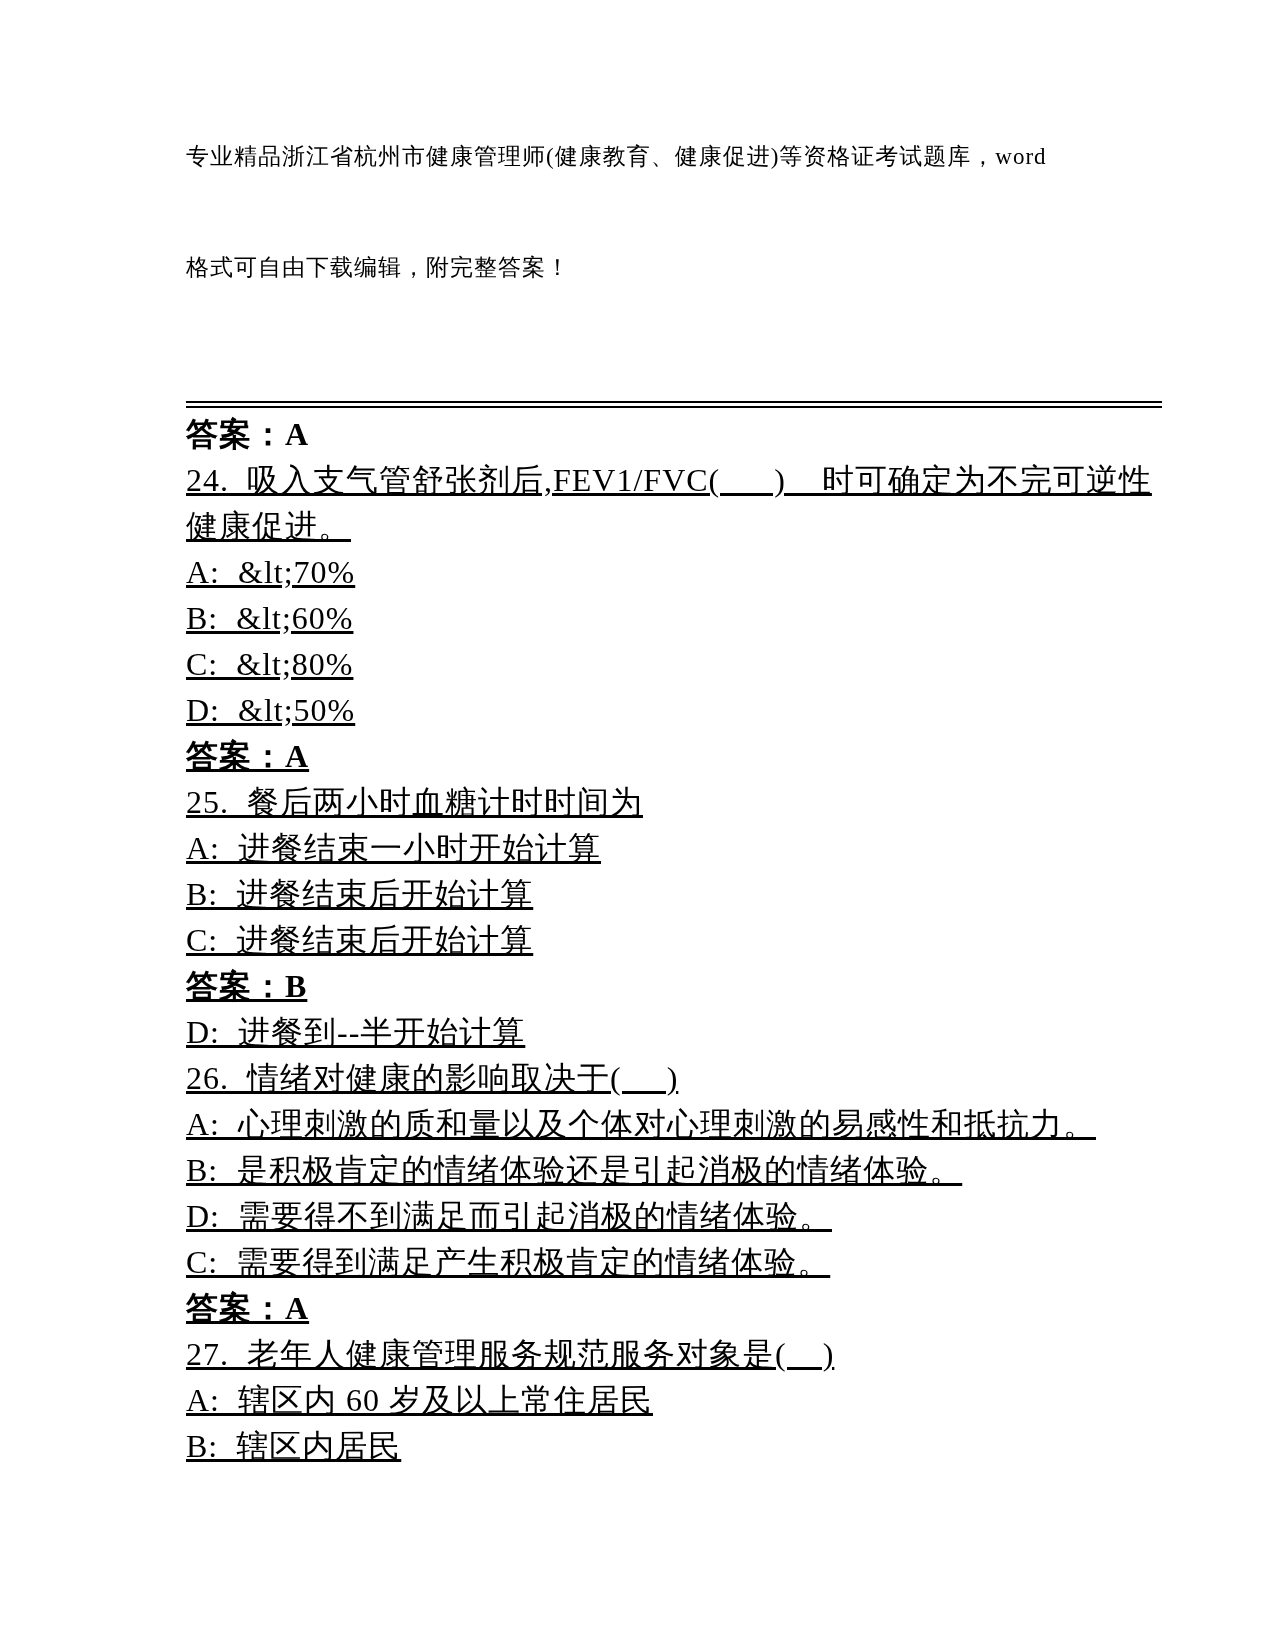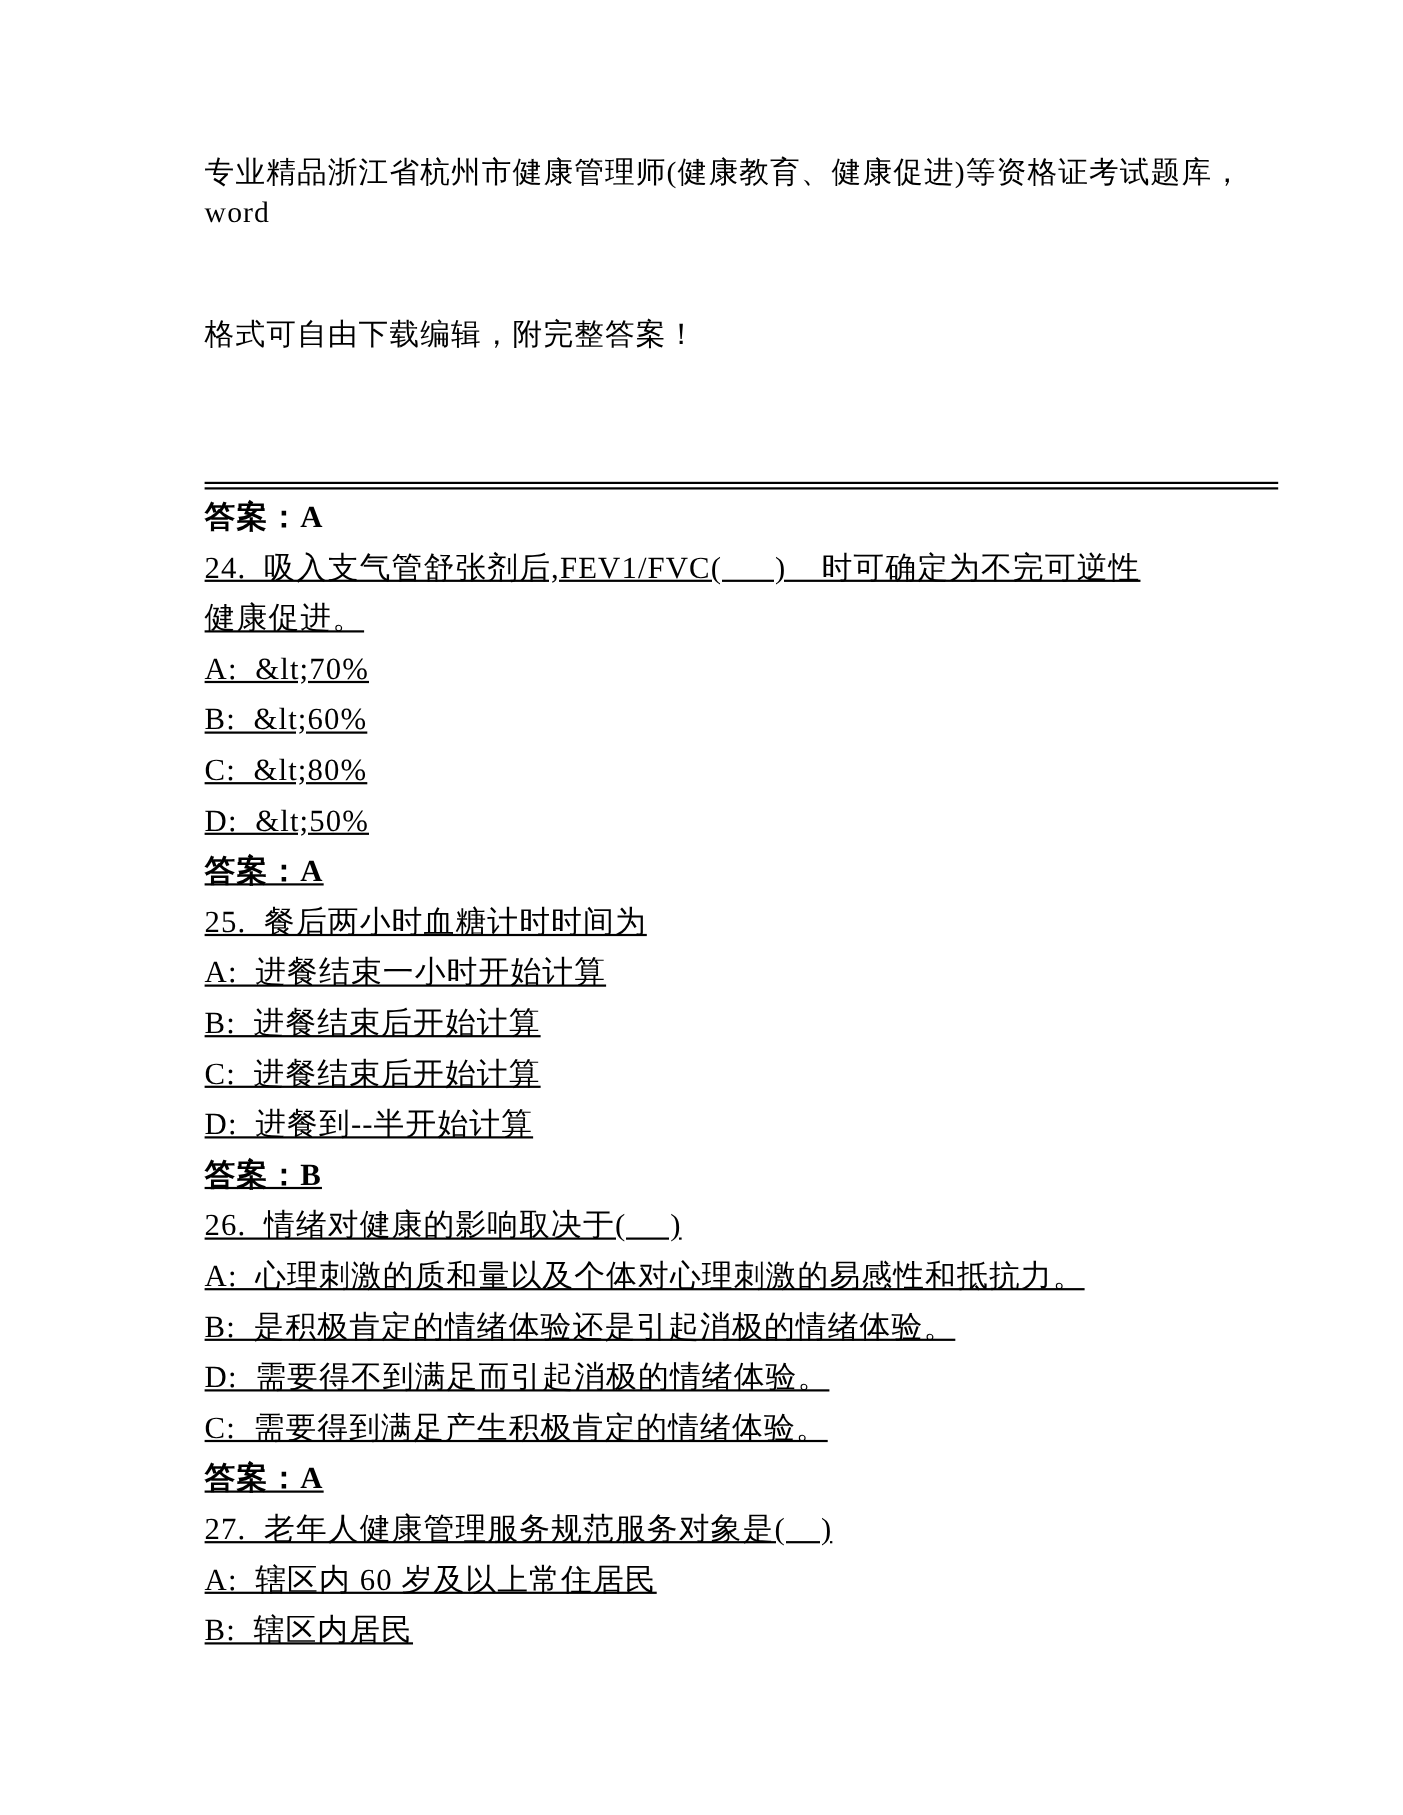--- a/index.html
+++ b/index.html
@@ -16,34 +16,34 @@
   }
   .page {
     box-sizing: border-box;
     width: 1275px;
     height: 1650px;
     padding-left: 186px;
     padding-right: 113px;
     padding-top: 64px;
   }
   .doc-header {
-    font-size: 27px;
+    font-size: 23px;
     line-height: 37px;
     letter-spacing: 1px;
     white-space: pre-wrap;
   }
   .header-divider {
     margin-top: 41px;
     height: 3px;
     border-top: 2px solid #000;
     border-bottom: 2px solid #000;
     width: 100%;
   }
   .line {
-    font-size: 28px;
+    font-size: 32px;
     line-height: 46px;
     letter-spacing: 1px;
     white-space: pre-wrap;
     margin: 0;
   }
   .answer {
     font-weight: bold;
   }
   .intro-answer {
     margin-top: 3px;
@@ -74,22 +74,22 @@
     <p class="line">C:  &amp;lt;80%</p>
     <p class="line">D:  &amp;lt;50%</p>
     <p class="line answer">答案：A</p>
   </div>
 
   <div class="question">
     <p class="line">25.  餐后两小时血糖计时时间为</p>
     <p class="line">A:  进餐结束一小时开始计算</p>
     <p class="line">B:  进餐结束后开始计算</p>
     <p class="line">C:  进餐结束后开始计算</p>
+    <p class="line answer">答案：B</p>
     <p class="line">D:  进餐到--半开始计算</p>
-    <p class="line answer">答案：B</p>
   </div>
 
   <div class="question">
     <p class="line">26.  情绪对健康的影响取决于(     )</p>
     <p class="line">A:  心理刺激的质和量以及个体对心理刺激的易感性和抵抗力。</p>
     <p class="line">B:  是积极肯定的情绪体验还是引起消极的情绪体验。</p>
     <p class="line">D:  需要得不到满足而引起消极的情绪体验。</p>
     <p class="line">C:  需要得到满足产生积极肯定的情绪体验。</p>
     <p class="line answer">答案：A</p>
   </div>

